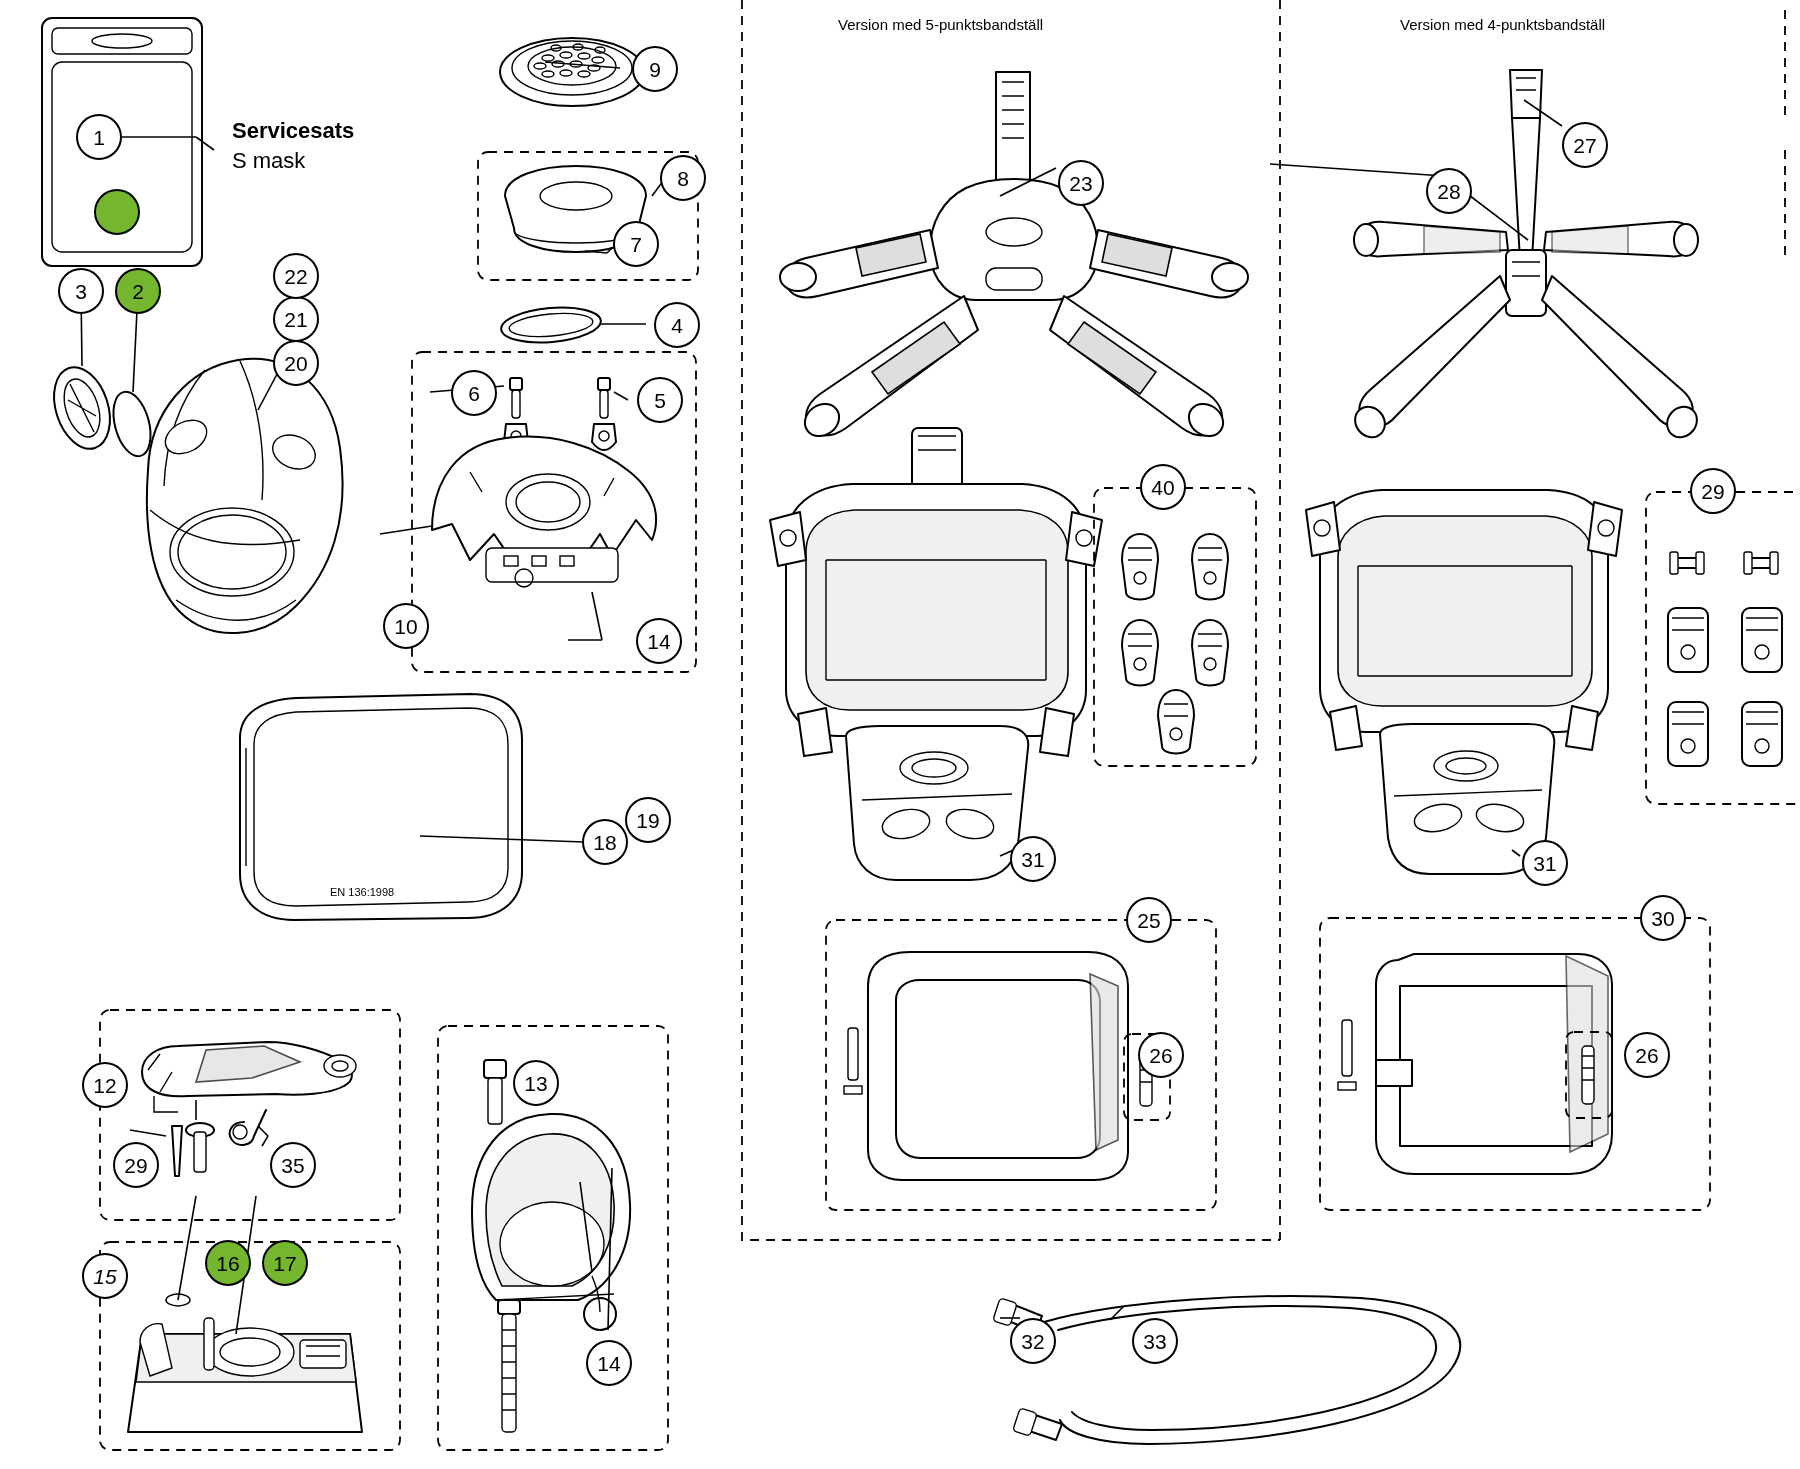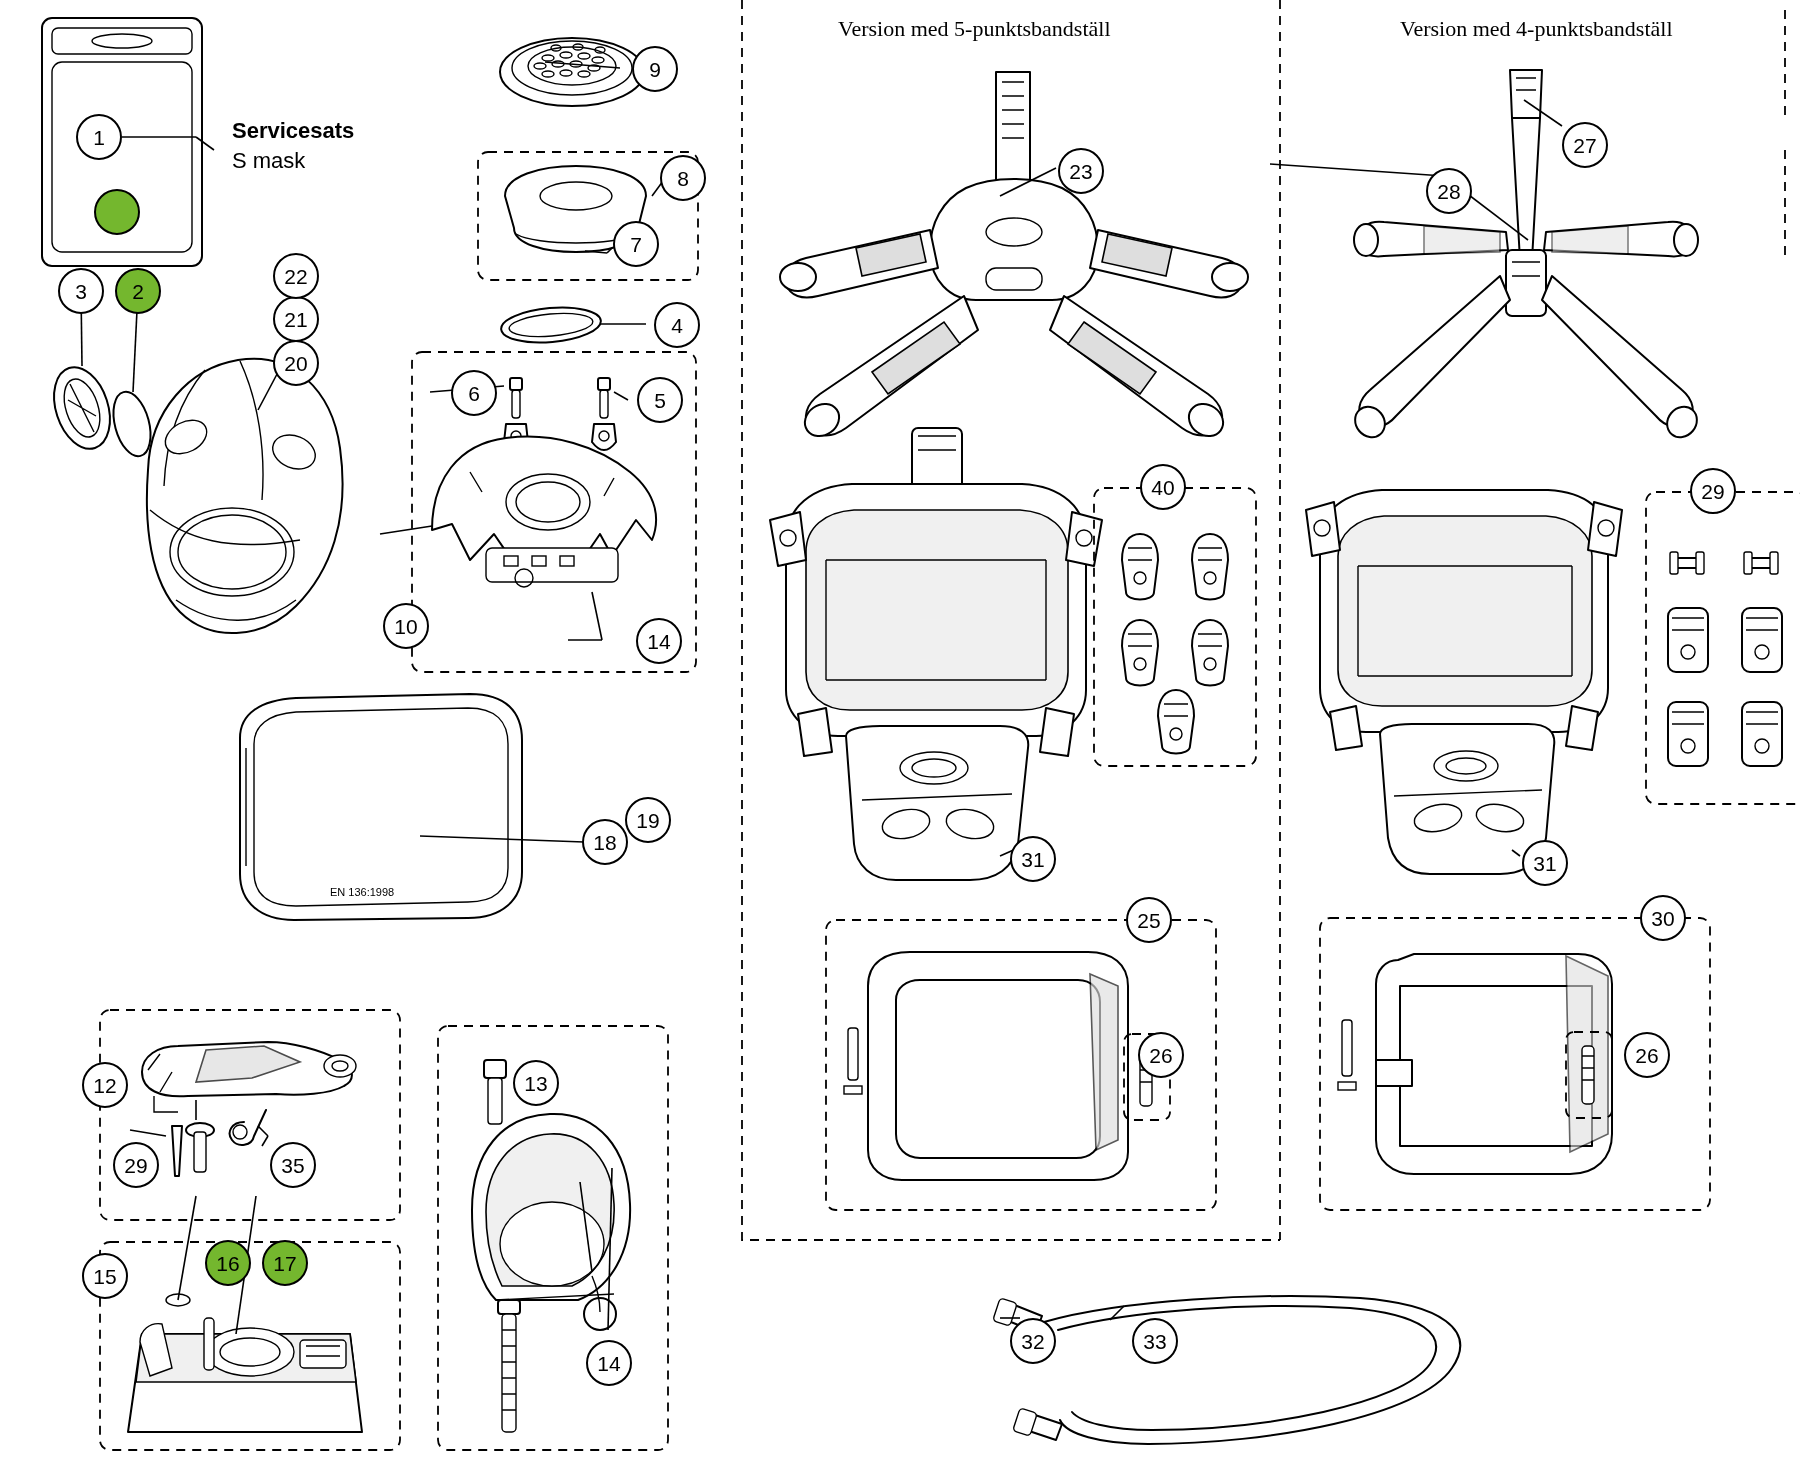--- a/index.html
+++ b/index.html
@@ -13,21 +13,21 @@
 
   
   .bub{
     position:absolute;border:2px solid #000;border-radius:50%;
     background:#fff;display:flex;align-items:center;justify-content:center;
     font-size:21px;line-height:1;width:46px;height:46px;box-sizing:border-box;
   }
   .bub.green{background:#74b72e;border-color:#000;}
   .lbl{position:absolute;font-size:22px;text-align:right;}
   .lbl.bold{font-weight:bold;}
-  .title{position:absolute;font-size:22px;white-space:nowrap;font-family:Liberation Serif, serif;}
+  .title{position:absolute;font-size:15px;white-space:nowrap;}
 </style>
 </head>
 <body>
 
 <div class="root">
 
   <svg class="layer" viewBox="0 0 1800 1469">
     <defs>
       <style>
         .s{fill:none;stroke:#000;stroke-width:2;stroke-linejoin:round;stroke-linecap:round;}
@@ -428,29 +428,29 @@
   <div class="bub" style="left:637px;top:377px;">5</div>
   <div class="bub" style="left:451px;top:370px;">6</div>
   <div class="bub" style="left:613px;top:221px;">7</div>
   <div class="bub" style="left:660px;top:155px;">8</div>
   <div class="bub" style="left:632px;top:46px;">9</div>
   <div class="bub" style="left:383px;top:603px;">10</div>
   <div class="bub" style="left:636px;top:618px;">14</div>
   <div class="bub" style="left:82px;top:1062px;">12</div>
   <div class="bub" style="left:513px;top:1060px;">13</div>
   <div class="bub" style="left:586px;top:1340px;">14</div>
-  <div class="bub" style="left:82px;top:1253px;">15</div>
+  <div class="bub" style="left:82px;top:1253px;font-style:italic;">15</div>
   <div class="bub green" style="left:205px;top:1240px;">16</div>
   <div class="bub green" style="left:262px;top:1240px;">17</div>
   <div class="bub" style="left:582px;top:819px;">18</div>
   <div class="bub" style="left:625px;top:797px;">19</div>
   <div class="bub" style="left:273px;top:340px;">20</div>
   <div class="bub" style="left:273px;top:296px;">21</div>
   <div class="bub" style="left:273px;top:253px;">22</div>
-  <div class="bub" style="left:1058px;top:148px;">23</div>
+  <div class="bub" style="left:1058px;top:160px;">23</div>
   <div class="bub" style="left:1140px;top:464px;">40</div>
   <div class="bub" style="left:1126px;top:897px;">25</div>
   <div class="bub" style="left:1138px;top:1032px;">26</div>
   <div class="bub" style="left:1562px;top:122px;">27</div>
   <div class="bub" style="left:1426px;top:168px;">28</div>
   <div class="bub" style="left:1690px;top:468px;">29</div>
   <div class="bub" style="left:1640px;top:895px;">30</div>
   <div class="bub" style="left:1624px;top:1032px;">26</div>
   <div class="bub" style="left:1010px;top:836px;">31</div>
   <div class="bub" style="left:1522px;top:840px;">31</div>

